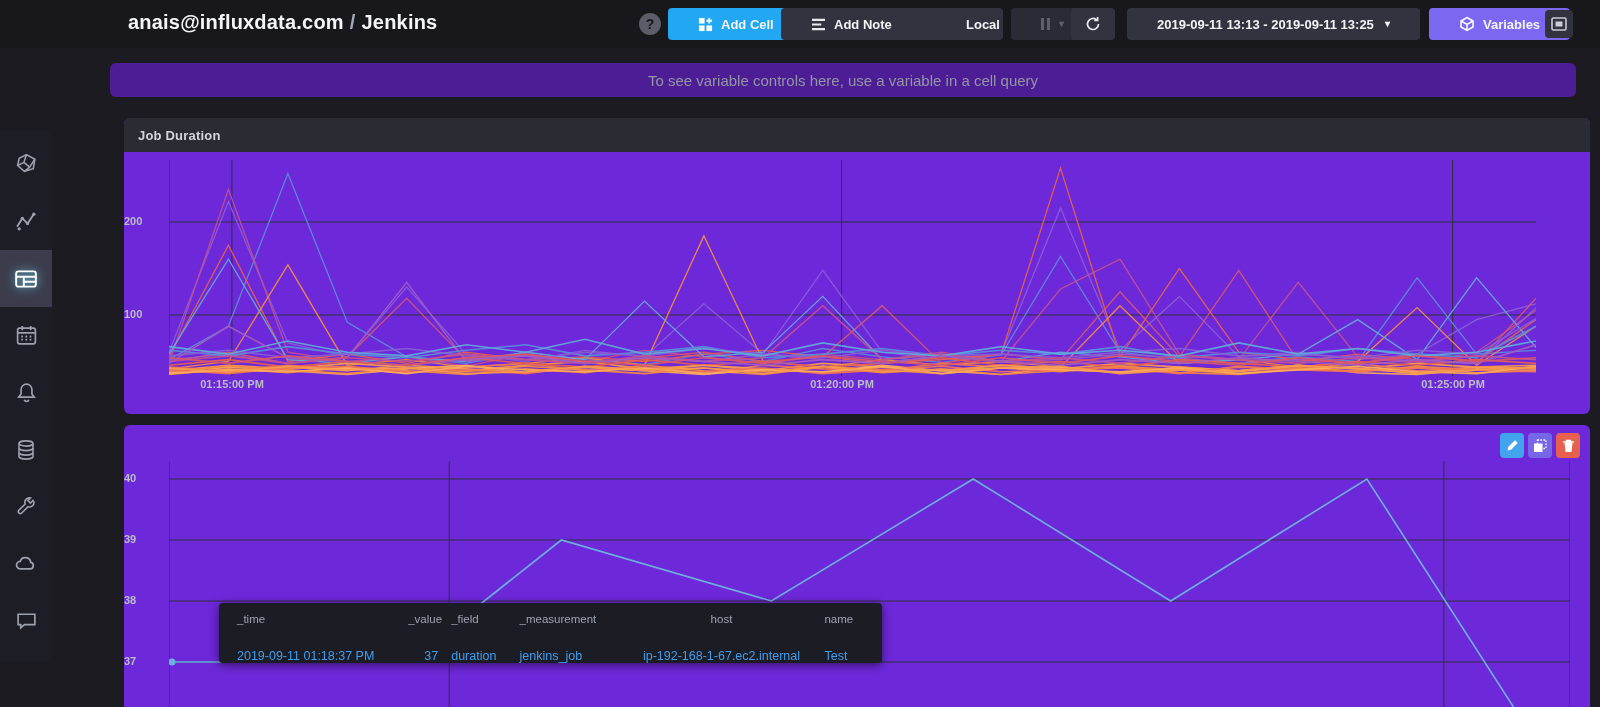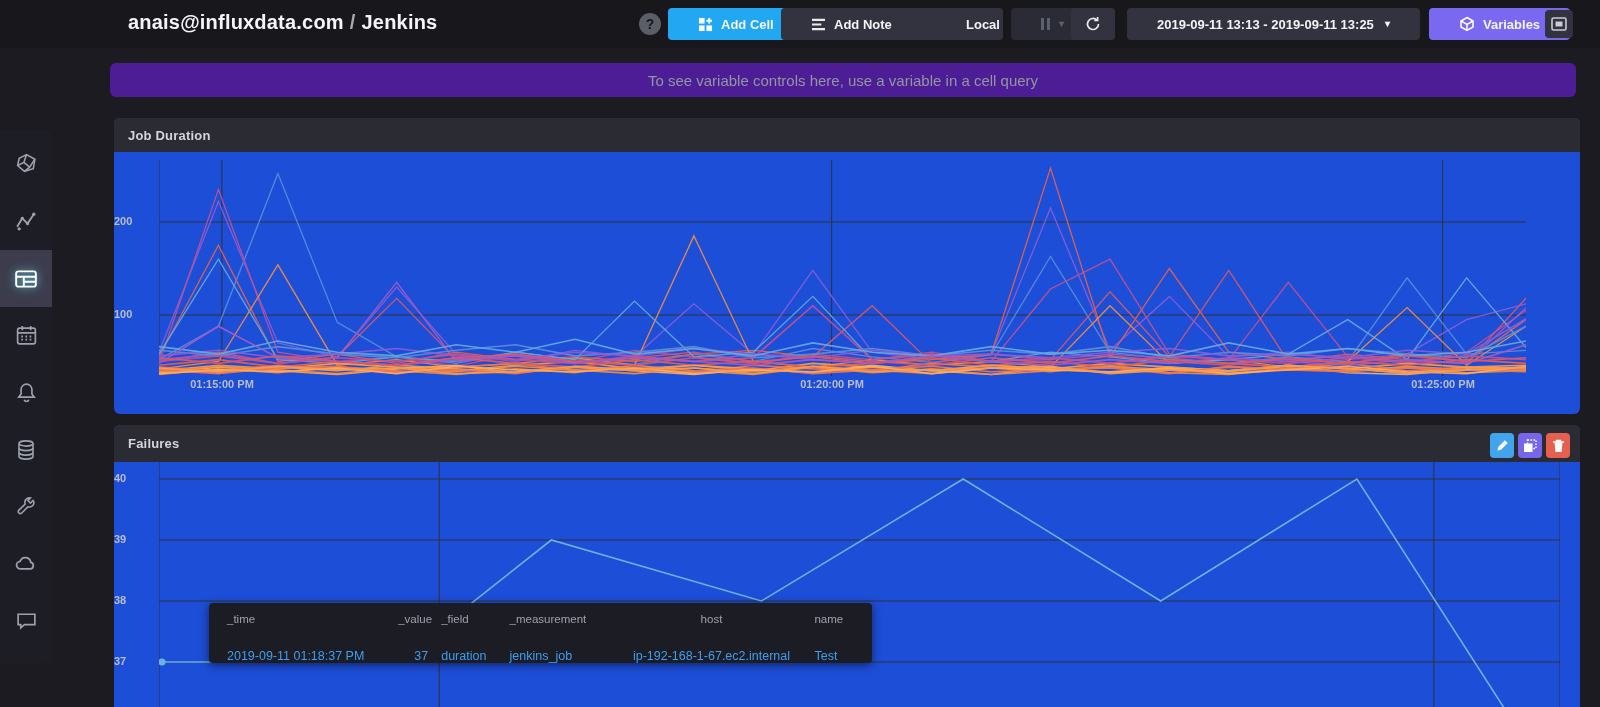--- a/index.html
+++ b/index.html
@@ -32,21 +32,21 @@
     justify-content:center;}
   
   .sidebar{position:absolute;left:0;top:130px;width:52px;height:533px;background:#1D1D25;
     border-radius:0 6px 6px 0;display:flex;flex-direction:column;padding:6px 0;
     box-sizing:border-box;}
   .side-item{height:57px;display:flex;align-items:center;justify-content:center;
     color:#9DA1AD;cursor:pointer;}
   .side-item.active{background:#3C3C4C;color:#FFFFFF;}
   .side-item.active svg{filter:drop-shadow(0 0 5px rgba(110,224,255,.9));}
   
-  .panel{position:absolute;left:114px;width:1466px;background:#1d4ed8;border-radius:6px;
+  .panel{position:absolute;left:124px;width:1466px;background:#6d28d9;border-radius:6px;
     overflow:hidden;}
   .panel-job{top:118px;height:296px;}
   .panel-fail{top:425px;height:300px;}
   .panel-header{position:absolute;left:0;top:0;width:100%;height:34px;background:#2B2B34;
     display:flex;align-items:center;box-sizing:border-box;padding:0 14px;}
   .panel-fail .panel-header{height:37px;}
   .panel-title{font-size:13px;font-weight:700;color:#D2D5DC;letter-spacing:.2px;}
   .cell-actions{position:absolute;right:10px;top:8px;display:flex;gap:4px;}
   .mini-btn{width:24px;height:25px;border-radius:4px;display:flex;align-items:center;
     justify-content:center;cursor:pointer;}
@@ -250,23 +250,20 @@
         <div class="ylab" style="top:97px">200</div>
       </div>
     <div id="job-xlabels">
         <div class="xlab" style="left:108px">01:15:00 PM</div>
         <div class="xlab" style="left:718px">01:20:00 PM</div>
         <div class="xlab" style="left:1329px">01:25:00 PM</div>
       </div>
   </section>
 
   <section class="panel panel-fail">
-    <div class="panel-header">
-      <span class="panel-title">Failures</span>
-    </div>
     <div class="cell-actions">
       <div class="mini-btn edit">
         <svg class="icon-svg" width="13" height="13" viewBox="0 0 14 14">
           <path d="M9.6 1.4l3 3-7.2 7.2-3.8.8.8-3.8z" fill="#fff"></path>
         </svg>
       </div>
       <div class="mini-btn copy">
         <svg class="icon-svg" width="14" height="14" viewBox="0 0 14 14">
           <rect x="4.5" y="1" width="8.5" height="8.5" fill="none" stroke="#fff" stroke-width="1.4" stroke-dasharray="1.6 1.4"></rect>
           <rect x="1" y="4.5" width="8.5" height="8.5" fill="#fff"></rect>

